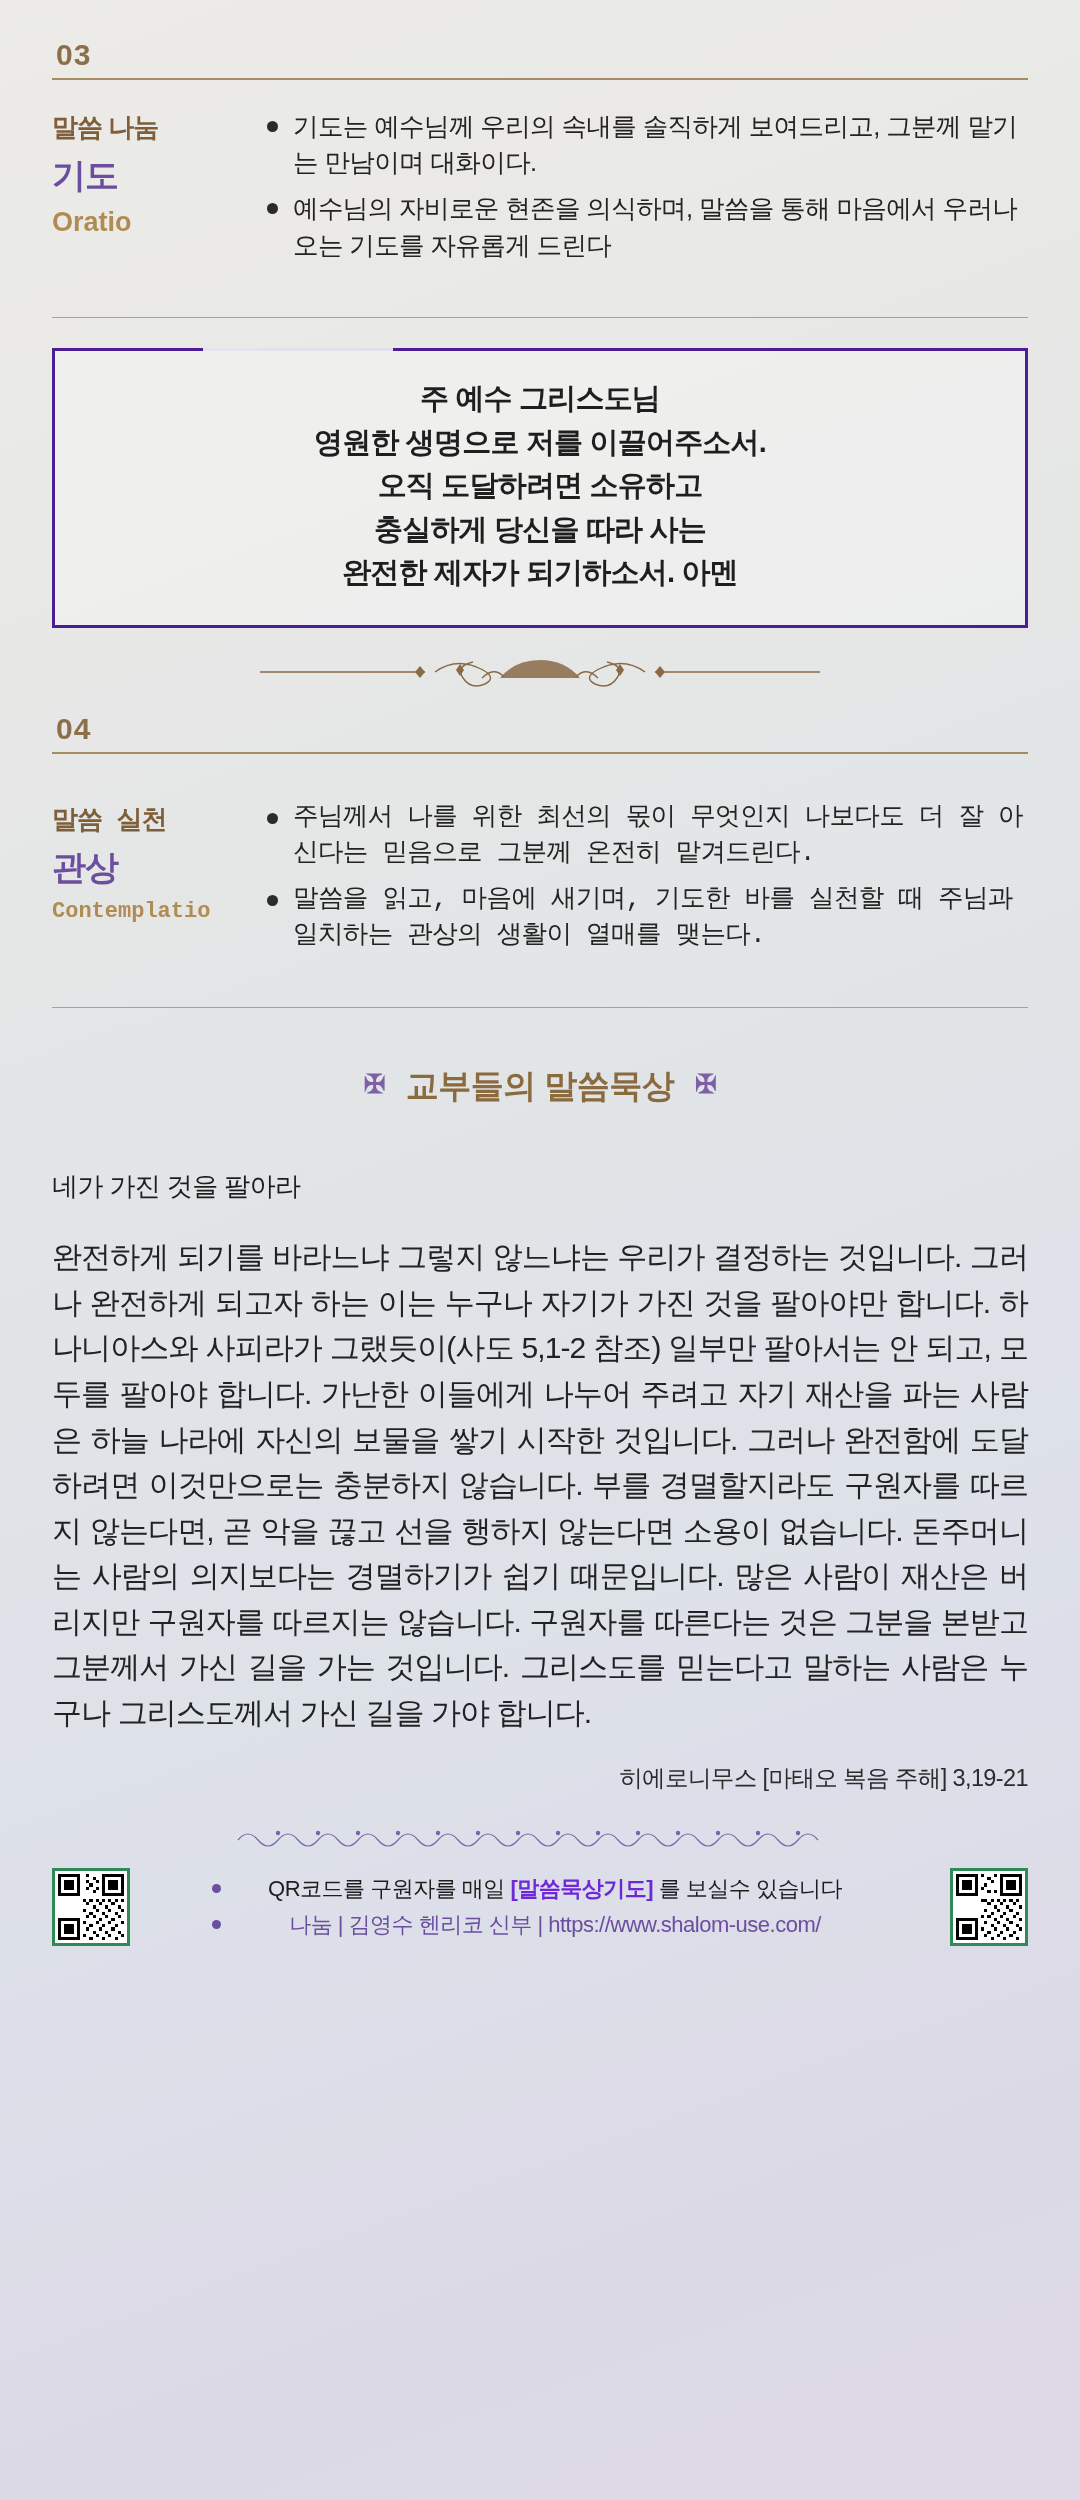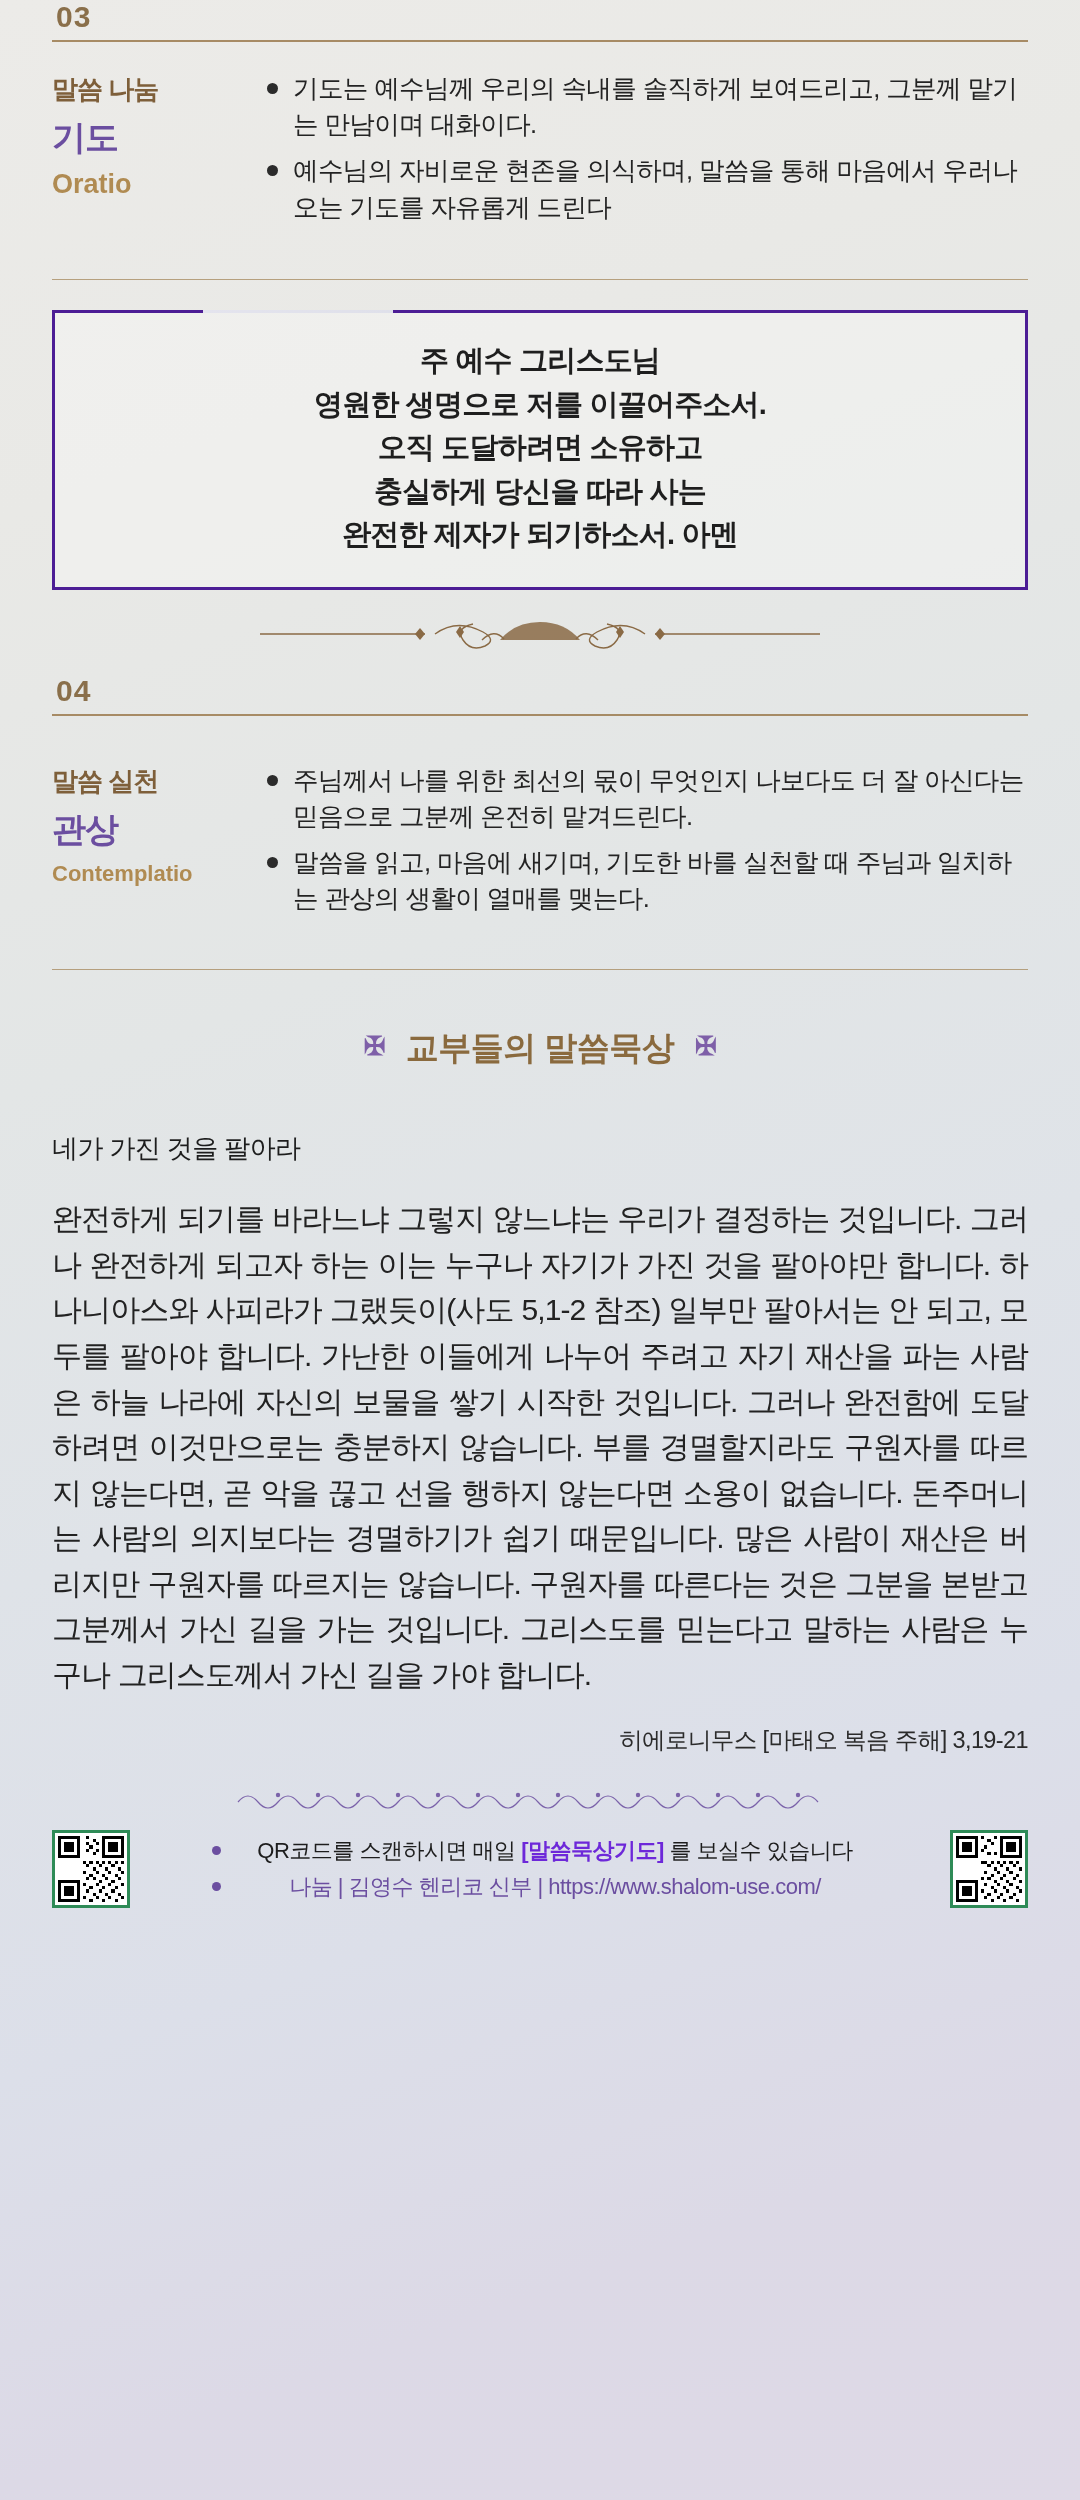--- a/index.html
+++ b/index.html
@@ -218,21 +218,21 @@
     background: #6b4ea0;
   }
   .foot-line .hl { color: #6d28d9; font-weight: bold; }
   .foot-line .purple { color: #6b4ea0; }
 </style>
 </head>
 <body>
 
 <div class="page">
 
-  <div style="">
+  <div style="padding-top:38px;">
     <div class="sec-num">03</div>
     <div class="rule"></div>
 
     <div class="step">
       <div class="step-left">
         <div class="step-tag">말씀 나눔</div>
         <div class="step-ko">기도</div>
         <div class="step-la">Oratio</div>
       </div>
       <div class="step-right">
@@ -269,21 +269,21 @@
       <path d="M370 12 l4 6 l-4 6 l-4 -6 z" fill="#8a6a45" stroke="none"></path>
       <path d="M170 14 l5 6 l-5 6 l-5 -6 z" fill="#8a6a45" stroke="none"></path>
       <path d="M410 14 l5 6 l-5 6 l-5 -6 z" fill="#8a6a45" stroke="none"></path>
     </g>
   </svg>
 
   <div style="margin-top:20px;">
     <div class="sec-num">04</div>
     <div class="rule"></div>
 
-    <div class="step" style="margin-top:44px;">
+    <div class="step" style="margin-top:44px;font-family:Liberation Mono, monospace;">
       <div class="step-left">
         <div class="step-tag">말씀 실천</div>
         <div class="step-ko">관상</div>
         <div class="step-la small">Contemplatio</div>
       </div>
       <div class="step-right">
         <ul class="bullets">
           <li>주님께서 나를 위한 최선의 몫이 무엇인지 나보다도 더 잘 아신다는 믿음으로 그분께 온전히 맡겨드린다.</li>
           <li>말씀을 읽고, 마음에 새기며, 기도한 바를 실천할 때 주님과 일치하는 관상의 생활이 열매를 맺는다.</li>
         </ul>
@@ -398,21 +398,21 @@
             <rect x="14" y="20" width="1" height="1"></rect>
           <rect x="16" y="19" width="1" height="1"></rect>
             <rect x="18" y="20" width="1" height="1"></rect>
           <rect x="20" y="19" width="1" height="1"></rect>
         </g>
       </svg>
     </div>
 
     <div class="foot-lines">
       <div class="foot-line">
-        <span>QR코드를 스캔하시면 매일 </span><span class="hl">[말씀묵상기도]</span><span> 를 보실수 있습니다</span>
+        <span>QR코드를 구원자를 매일 </span><span class="hl">[말씀묵상기도]</span><span> 를 보실수 있습니다</span>
       </div>
       <div class="foot-line">
         <span class="purple">나눔 | 김영수 헨리코 신부 | https://www.shalom-use.com/</span>
       </div>
     </div>
 
     <div class="qr right">
       <svg viewBox="0 0 21 21" shape-rendering="crispEdges">
         <rect width="21" height="21" fill="#fff"></rect>
         <g fill="#000">

